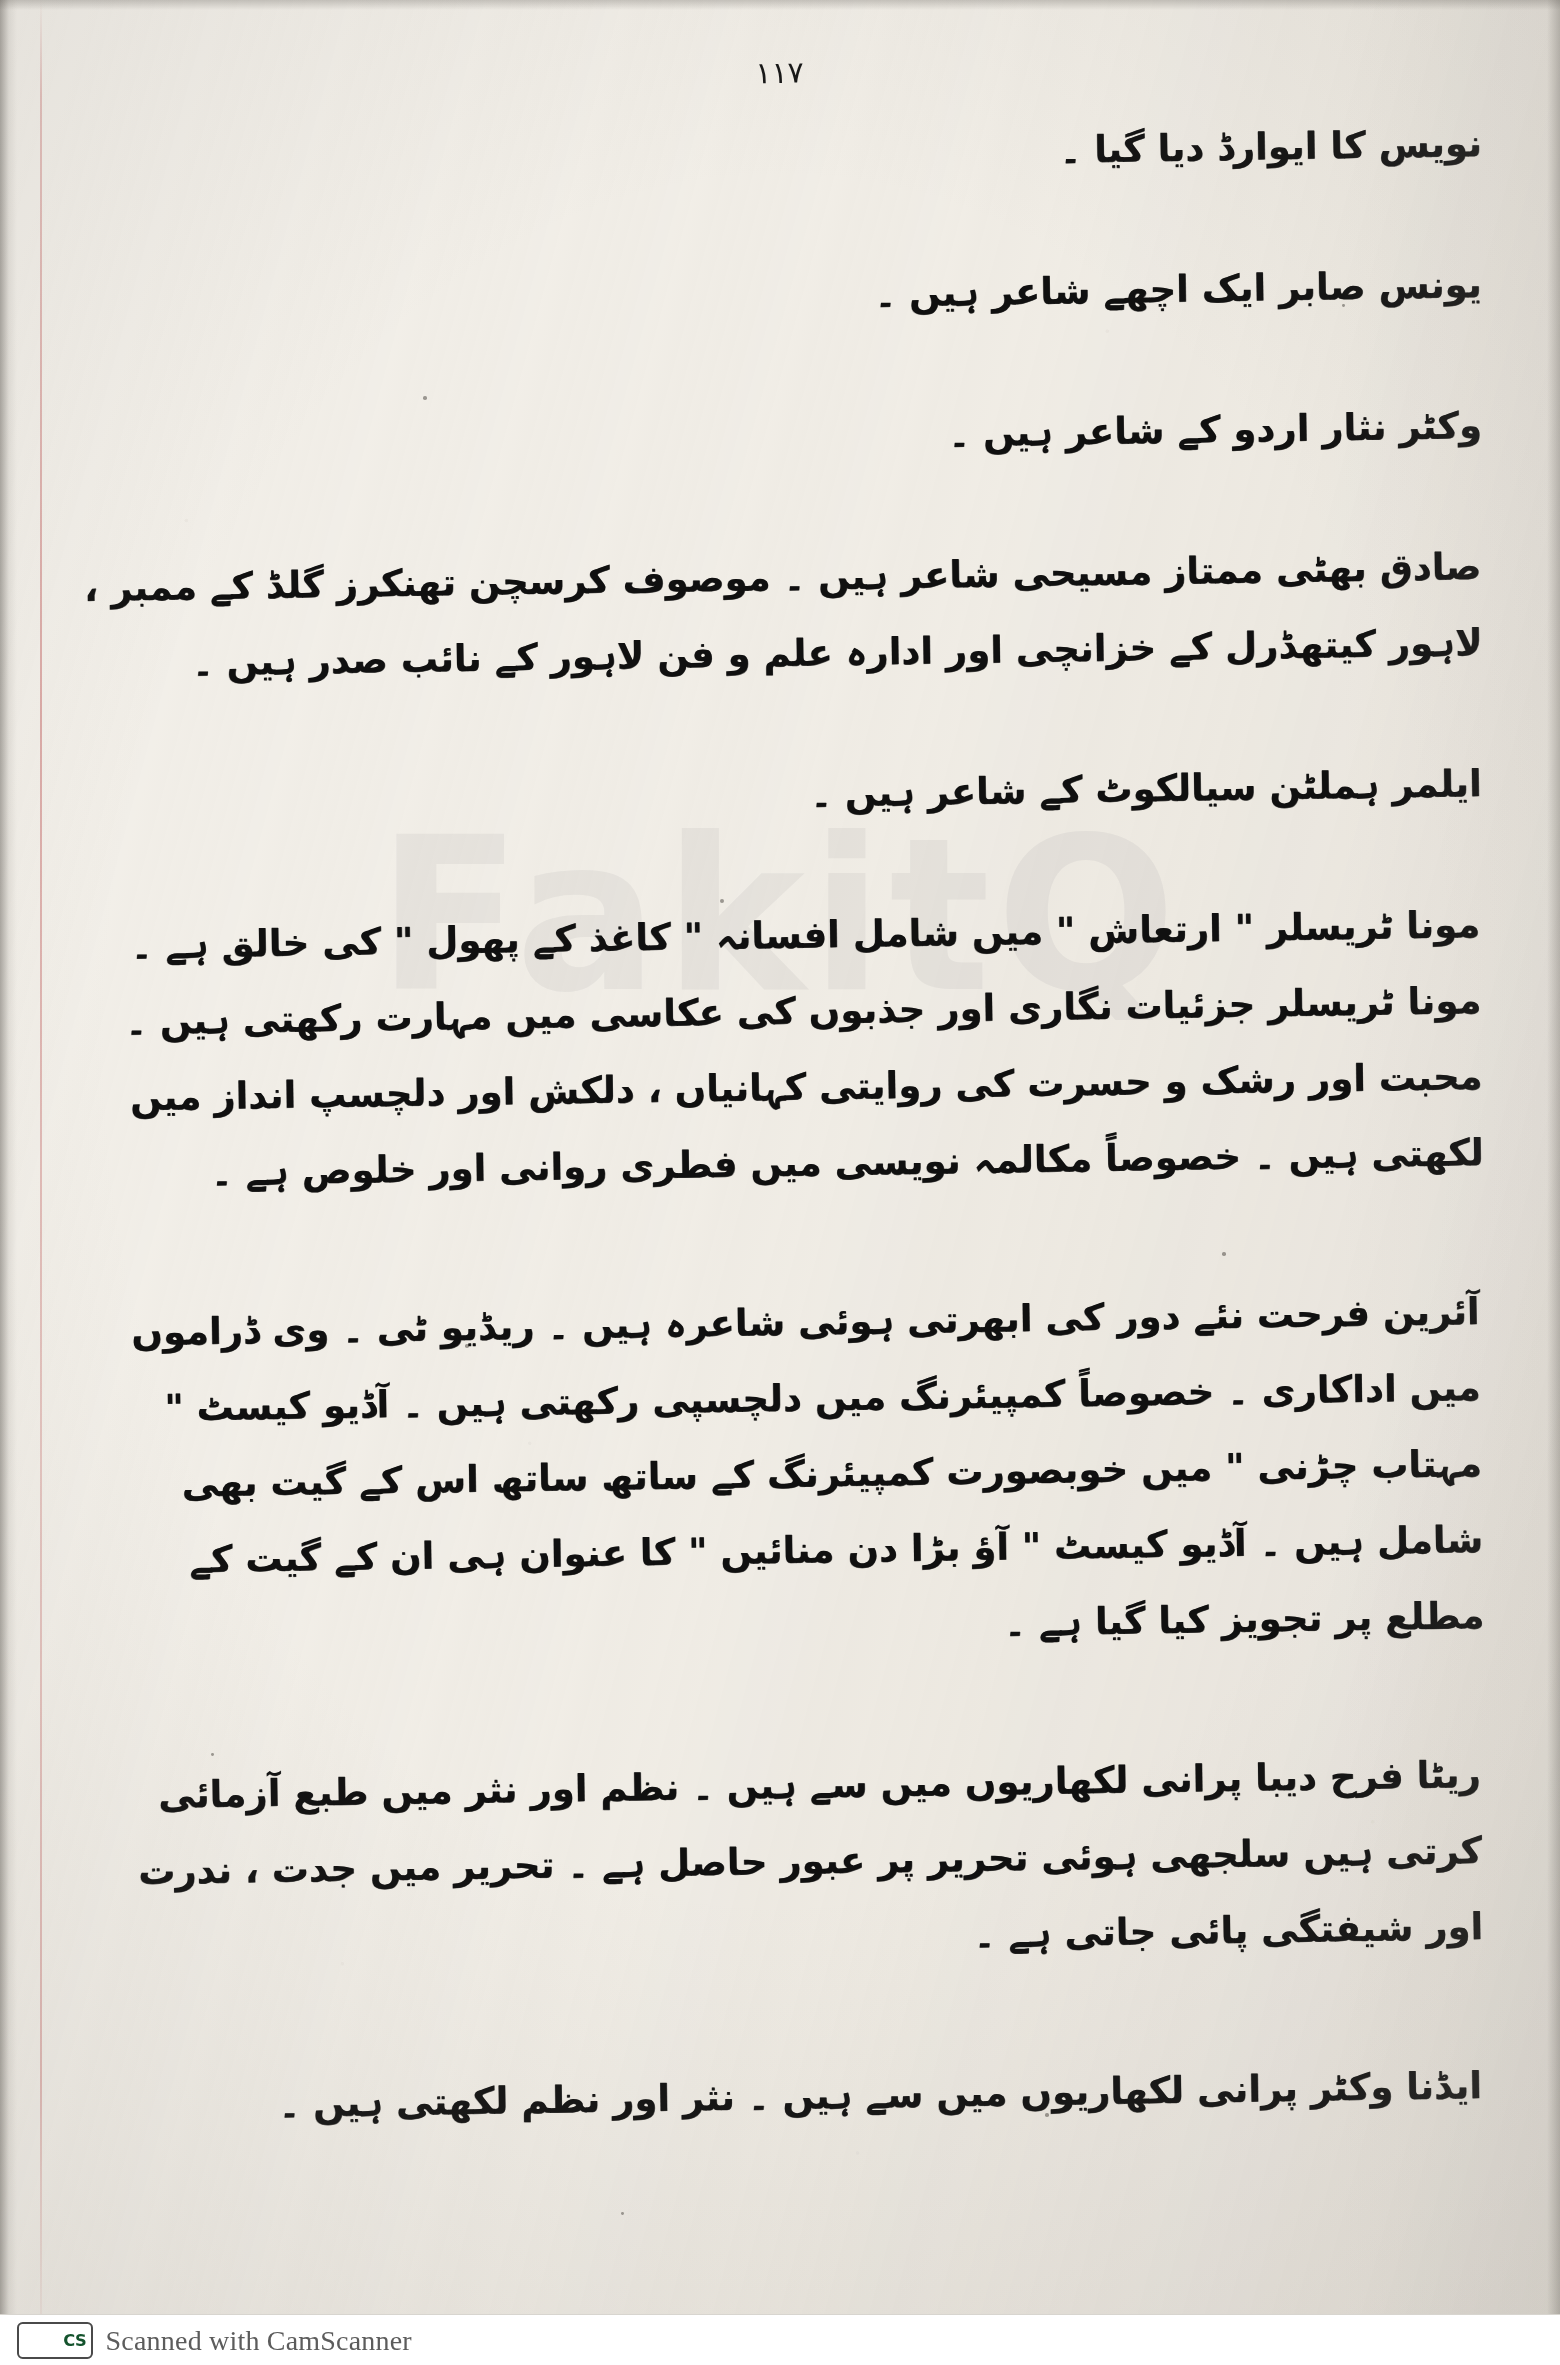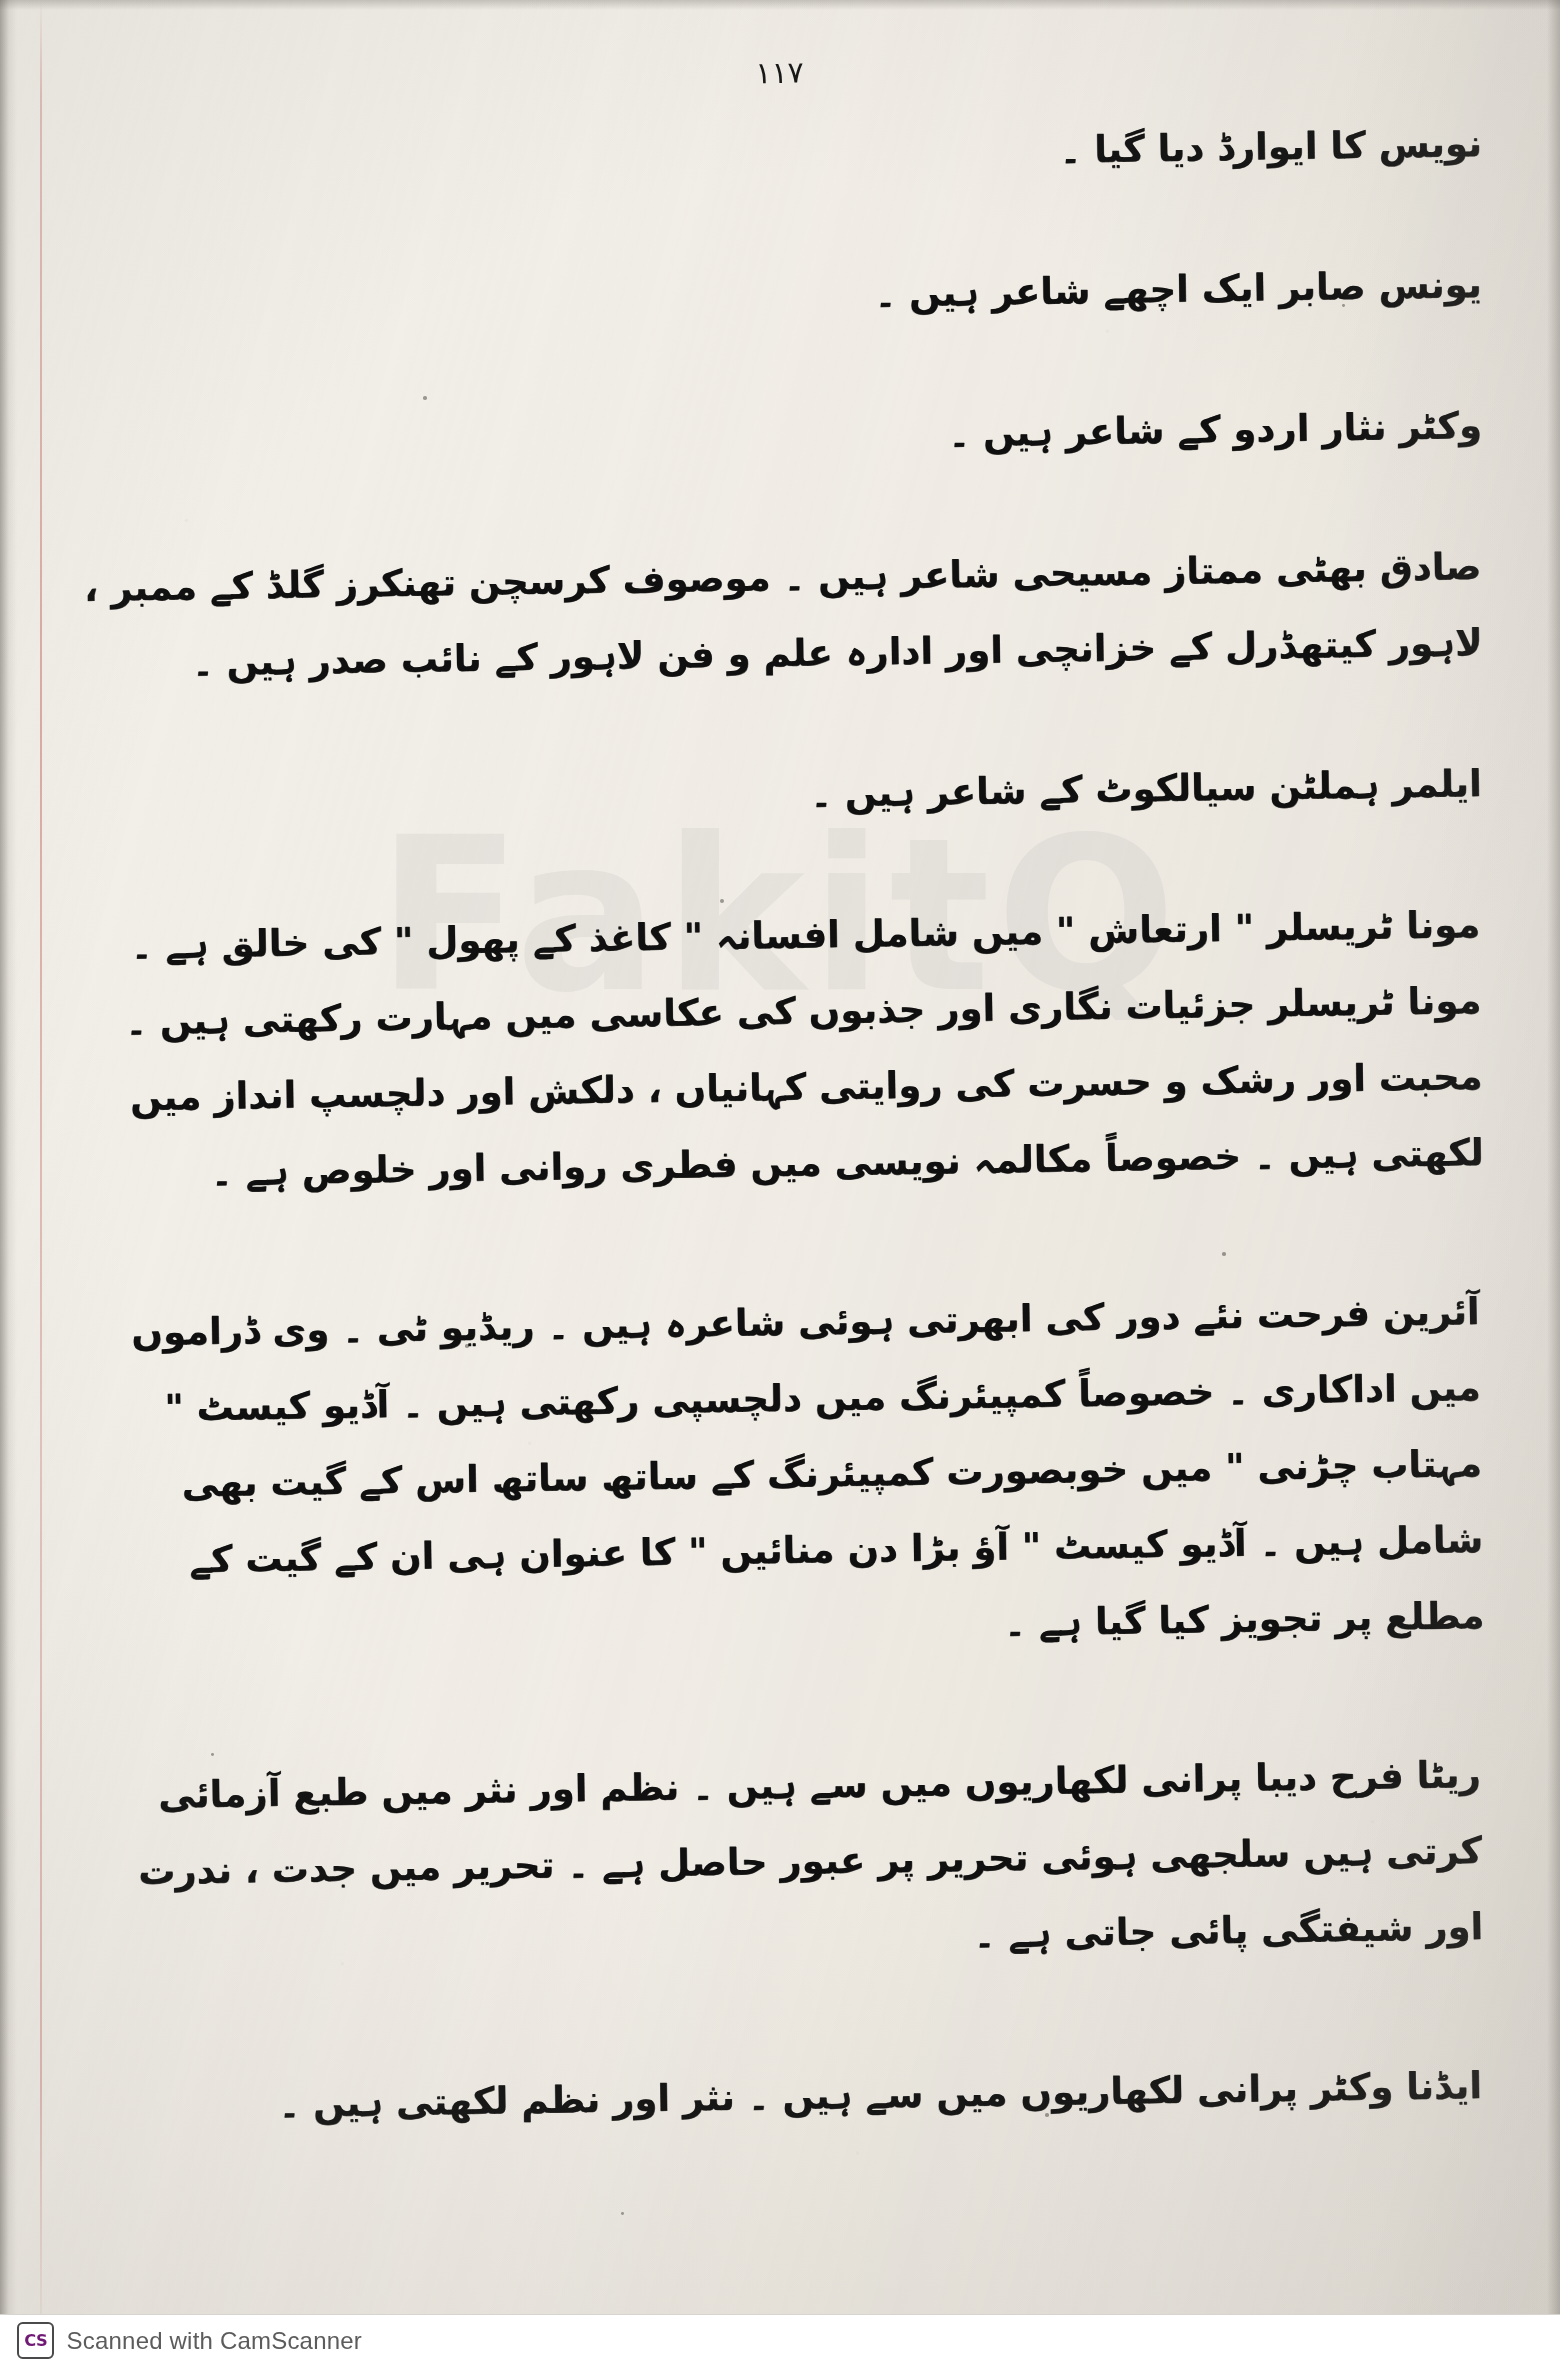--- a/index.html
+++ b/index.html
@@ -184,34 +184,35 @@
     direction: ltr;
     z-index: 9;
   }
 
   .cs-badge {
     width: 32.5px;
     height: 32.5px;
     border-radius: 5.7px;
     background: #ffffff;
     border: 2.1px solid #4a4a4a;
-    color: #701a75;
+    color: #14532d;
     font-family: "DejaVu Sans", sans-serif;
     font-size: 16.3px;
     font-weight: 700;
     display: flex;
     align-items: center;
     justify-content: center;
     letter-spacing: -0.7px;
     flex: none;
+    padding-left: 39px;
   }
 
   .cs-text {
-    font-family: Liberation Sans, sans-serif;
-    font-size: 24px;
+    font-family: Liberation Serif, serif;
+    font-size: 28px;
     color: #5c5c5c;
     letter-spacing: 0.2px;
   }
 
   
   .speck {
     position: absolute;
     background: rgba(70,66,60,.5);
     border-radius: 50%;
     z-index: 4;

